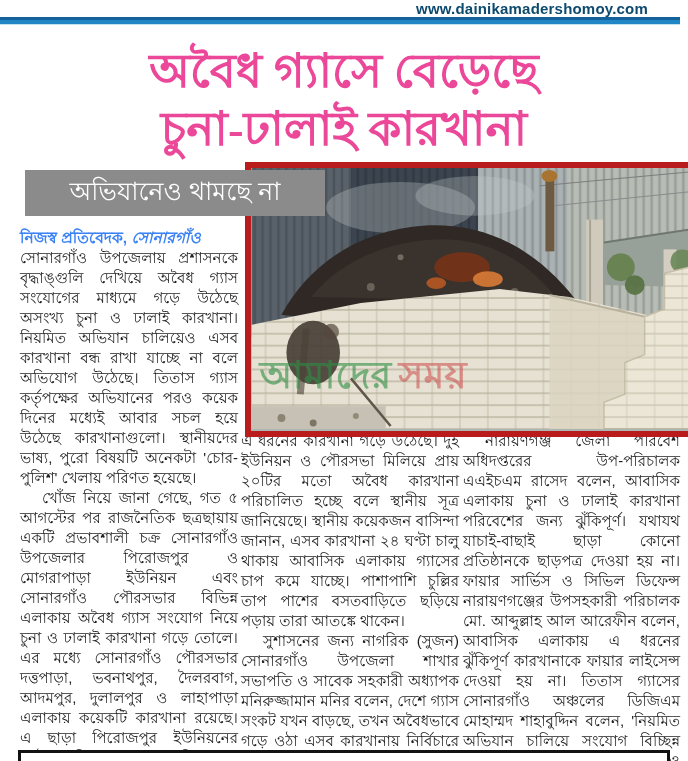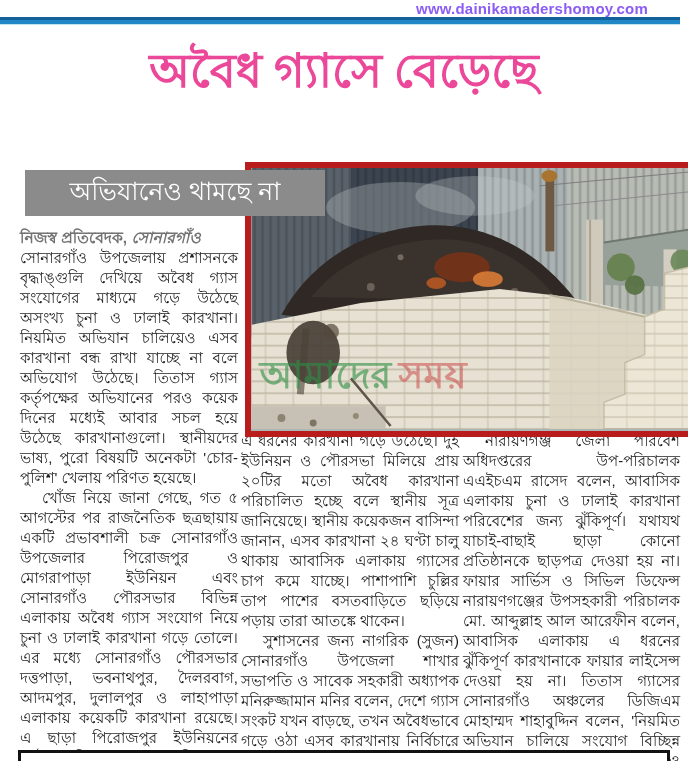--- a/index.html
+++ b/index.html
@@ -6,21 +6,21 @@
   body{
     width:688px;height:761px;background:#ffffff;
     font-family:"Liberation Sans",sans-serif;
     -webkit-font-smoothing:antialiased;
   }
   .page{position:relative;width:688px;height:761px;overflow:hidden;background:#fff;}
 
   
   .site-url{
     position:absolute;top:0px;right:40px;
-    font-size:15px;font-weight:bold;color:#8b5cf6;letter-spacing:.2px;
+    font-size:15px;font-weight:bold;color:#0c4a6e;letter-spacing:.2px;
   }
   .top-rule{
     position:absolute;top:17px;left:0;width:680px;height:8px;
     background:linear-gradient(to bottom,#12619a 0%,#12619a 38%,#2186c5 38%,#2186c5 88%,#bfe2f2 88%,#bfe2f2 100%);
   }
 
   
   .headline{
     position:absolute;top:42px;left:0;width:100%;
     text-align:center;color:#ec4899;
@@ -44,21 +44,21 @@
   .photo svg{display:block;}
 
   
   .col{
     position:absolute;text-align:justify;color:#1d1d1d;
     font-size:15px;line-height:20px;
   }
   .col1{left:20px;top:228px;width:218px;}
   .col2{left:241px;top:431px;width:218px;}
   .col3{left:463px;top:431px;width:217px;}
-  .byline-line1{font-weight:bold;font-size:15.5px;color:#737373;text-align:left;}
+  .byline-line1{font-weight:bold;font-size:15.5px;color:#3b82f6;text-align:left;}
   .byline-loc{font-style:italic;}
   .byline-line2{font-style:italic;font-size:14px;text-align:left;color:#222;}
   .byline-bullet{font-style:normal;color:#2d2d2d;font-size:12px;}
   .para{margin:0;}
   .para.indent{text-indent:22px;}
   .para + .para{margin-top:0;}
 
   
   .bottom-box{
     position:absolute;left:18px;top:750px;width:652px;height:40px;
@@ -68,20 +68,21 @@
 </head>
 <body>
 
 <div class="page">
 
   <div class="site-url">www.dainikamadershomoy.com</div>
   <div class="top-rule"></div>
 
   <div class="headline">
     <div>অবৈধ গ্যাসে বেড়েছে</div>
+    <div>চুনা-ঢালাই কারখানা</div>
   </div>
 
   <div class="badge">
     <span>অভিযানেও থামছে না</span>
   </div>
 
   <div class="photo">
     <svg width="439" height="261" viewBox="0 0 441 263" xmlns="http://www.w3.org/2000/svg">
       <defs>
         <pattern id="corr" width="8" height="12" patternUnits="userSpaceOnUse">

